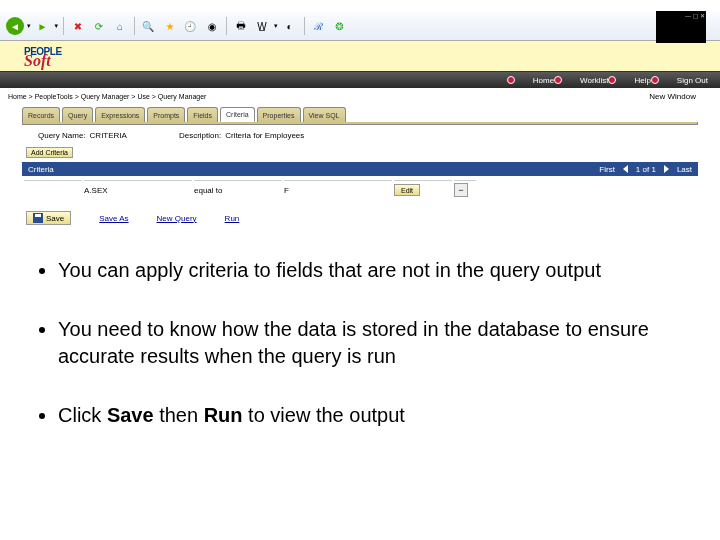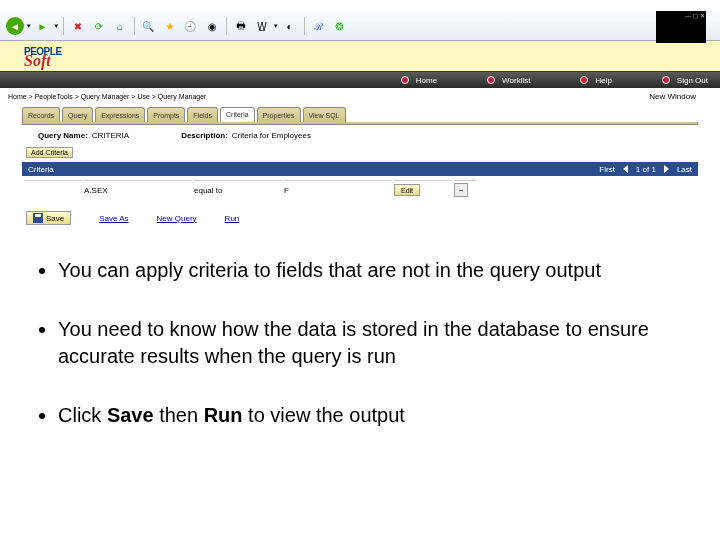--- a/index.html
+++ b/index.html
@@ -3,31 +3,31 @@
 <meta charset="utf-8">
 <style>
 body { margin:0; font-family:Arial,sans-serif; font-size:10px; background:#fff; width:720px; }
 .browser-toolbar { height:28px; background:linear-gradient(#fafcfe,#e6eef6); border-bottom:1px solid #aaa; display:flex; align-items:center; padding:0 6px; gap:3px; margin-top:12px;}
 .tb-btn { width:18px; height:18px; border-radius:3px; display:flex; align-items:center; justify-content:center; font-size:10px; }
 .brand-bar { height:30px; background:#fef9c3; display:flex; align-items:center; padding-left:24px; border-bottom:1px solid #333;}
 .logo { font-family:Arial Black,sans-serif; font-weight:900; font-size:10px; line-height:9px; }
 .logo .line1 { color:#003a8c; letter-spacing:-0.5px;}
 .logo .line2 { color:#c41e3a; font-style:italic; font-family:Liberation Serif, serif; font-size:16px;}
 .nav-bar { height:16px; background:linear-gradient(#5a5a5a,#2a2a2a); display:flex; align-items:center; justify-content:flex-end; color:#fff; font-size:8px; padding-right:12px;}
-.nav-item { margin-left:50px; display:flex; align-items:center; gap:7px;}
+.nav-item { display:flex; align-items:center; gap:18px;}
 .nav-item .dot{ width:6px;height:6px;border-radius:50%;background:#c41e3a;border:1px solid #fff;}
 .crumb-bar { height:16px; display:flex; align-items:center; justify-content:space-between; padding:0 24px 0 8px; font-size:7px;}
 .crumb-bar a { color:#000; text-decoration:none;}
 .new-window { color:#00009c; text-decoration:underline; font-size:8px;}
 .tabs-row { display:flex; height:15px; margin:3px 0 0 22px; font-size:7px;}
 .tab { background:linear-gradient(#e2d9a8,#cfc488); border:1px solid #888; border-bottom:none; border-radius:3px 3px 0 0; padding:1px 5px; margin-right:2px; color:#333; display:flex; align-items:center;}
 .tab.active { background:#fff; border-bottom:1px solid #fff; position:relative; z-index:2;}
 .tab-underline { height:2px; background:#cfc488; margin:0 22px 0 22px; border:1px solid #888; border-top:none;}
 .qinfo { display:flex; gap:40px; margin:6px 0 6px 26px; font-size:8px;}
-.qinfo .lbl { font-weight:bold; margin-right:4px;padding-left:12px;}
+.qinfo .lbl { font-weight:normal; margin-right:4px;padding-left:12px;}
 .add-btn { margin:0 0 4px 26px; display:inline-block; background:linear-gradient(#fefad0,#e8de8c); border:1px solid #999; font-size:7px; padding:1px 4px;}
 .section-header { height:14px; background:#2a4d8f; color:#fff; font-size:8px; display:flex; align-items:center; justify-content:space-between; padding:0 6px; margin:0 22px;}
 .section-header .right { display:flex; align-items:center; gap:8px;}
 .tri { width:0;height:0;border-top:4px solid transparent;border-bottom:4px solid transparent;}
 .tri.left{border-right:5px solid #fff;}
 .tri.right{border-left:5px solid #fff;}
 .crit-table { margin:2px 22px 0 22px; font-size:8px;}
 .crit-table th { text-align:left; font-weight:normal; text-decoration:underline; padding:2px 8px 2px 0; color:#000;}
 .crit-table td { padding:2px 8px 2px 0; border-top:1px solid #ccc;}
 .mini-btn { background:linear-gradient(#fefad0,#e8de8c); border:1px solid #999; font-size:7px; padding:0 6px; height:12px; display:inline-flex; align-items:center;}

